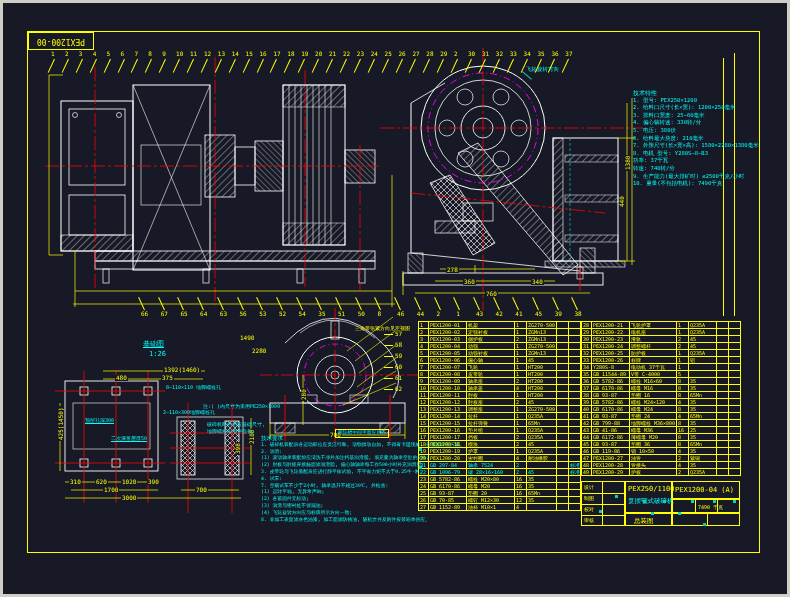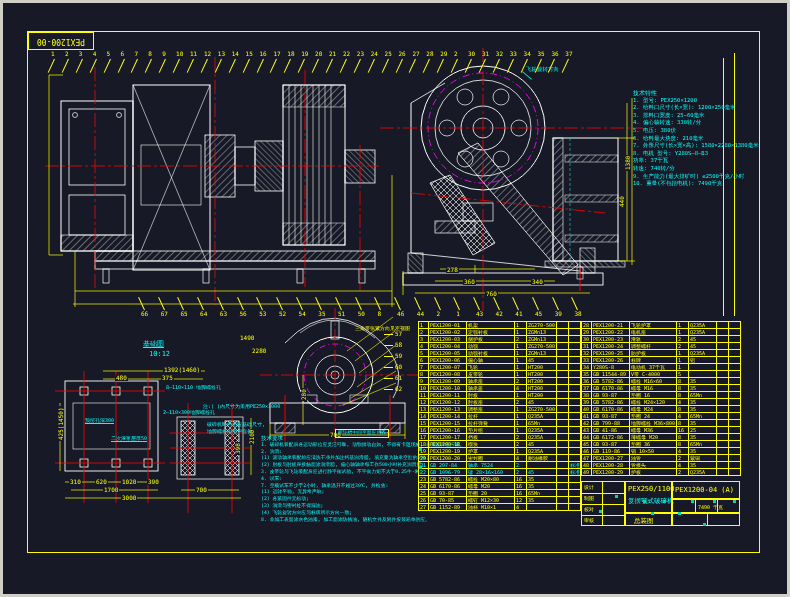--- a/index.html
+++ b/index.html
@@ -234,21 +234,21 @@
     </g>
   </svg>
   <span class="dim dimr" style="left:298px;top:398px;">280</span>
   <span class="dim" style="left:326px;top:429px;">700</span>
   <span class="cy" style="left:352px;top:322px;color:#ffff00;">三角带张紧方向见左视图</span>
   <div class="abs" style="left:332px;top:426px;border:1px solid #ffff00;padding:1px 2px;">
     <span style="color:#00ffff;font-size:4.8px;line-height:1;display:block;">两轮槽中间平面应对齐</span>
   </div>
 
   <span class="cy cyb" style="left:140px;top:338px;text-decoration:underline;">基础图</span>
-  <span class="cy cyb" style="left:146px;top:348px;">10:12</span>
+  <span class="cy cyb" style="left:146px;top:348px;">1:26</span>
 
   <svg width="210" height="168" style="left:52px;top:360px;" viewBox="0 0 210 168">
     <defs>
       <pattern id="xh2" width="5" height="5" patternUnits="userSpaceOnUse">
         <path d="M0 5 L5 0 M0 0 L5 5" stroke="#ffffff" stroke-width="0.6"></path>
       </pattern>
     </defs>
     <g>
       <rect x="10" y="18" width="93" height="90" fill="none" stroke="#fff" stroke-width="0.9"></rect>
       <rect x="18" y="40" width="77" height="46" fill="none" stroke="#fff" stroke-width="0.6"></rect>

